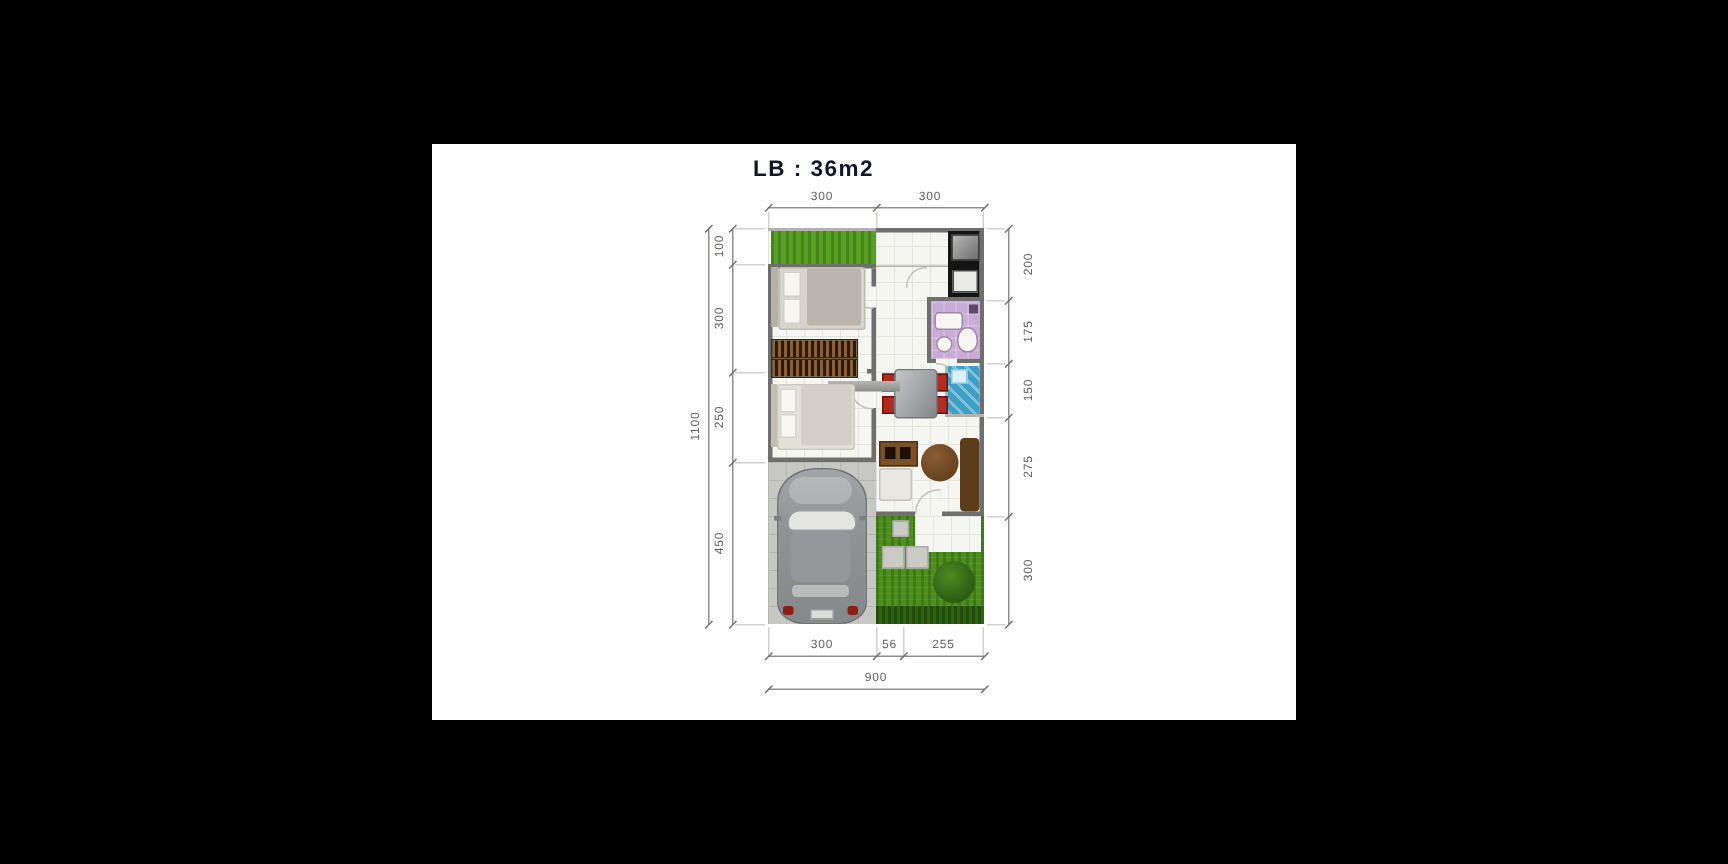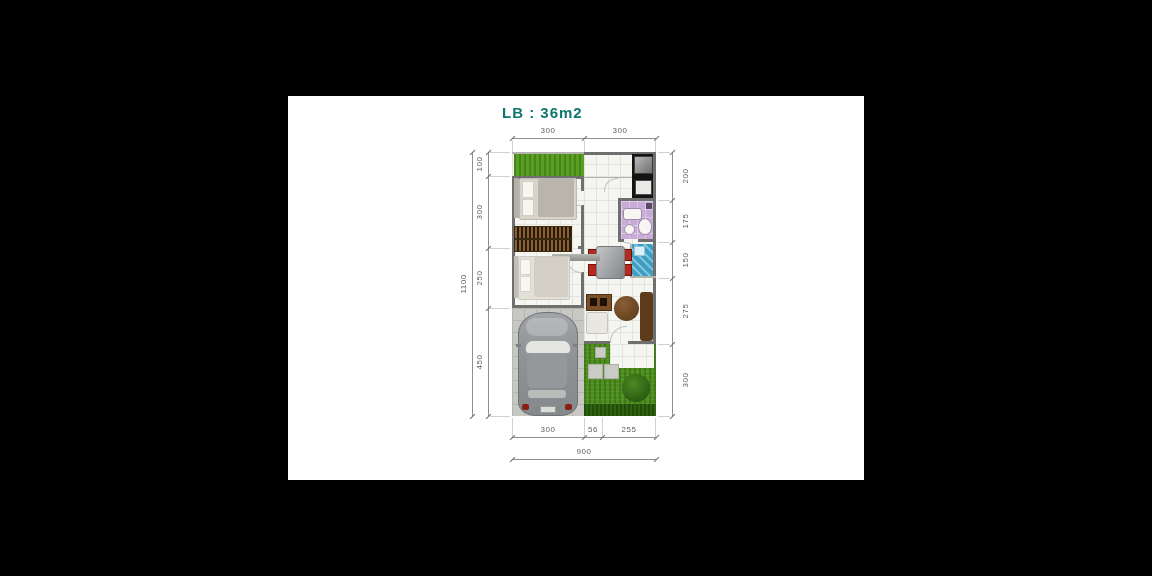--- a/index.html
+++ b/index.html
@@ -1,21 +1,21 @@
 <!DOCTYPE html>
 <html><head>
 <meta charset="utf-8">
 <style>
   html,body{margin:0;padding:0;background:#000;}
   body{width:1152px;height:576px;position:relative;overflow:hidden;
        font-family:"Liberation Sans", sans-serif;}
   .abs{position:absolute;}
   #sheet{left:288px;top:96px;width:576px;height:384px;background:#fff;}
   #title{left:214px;top:8px;width:160px;font-size:15px;font-weight:bold;
-         color:#0f766e;letter-spacing:1px;}
+         color:#0f172a;letter-spacing:1px;}
   
   .dl-h{height:1px;background:#8f8f8b;}
   .dl-v{width:1px;background:#8f8f8b;}
   .tick{width:7px;height:1px;background:#6f6f6b;transform:rotate(-45deg);}
   .ext-v{width:1px;background:#d2d2cc;}
   .ext-h{height:1px;background:#d2d2cc;}
   .dlabel{font-size:8px;color:#5f5f5c;text-align:center;letter-spacing:.5px;
           height:10px;line-height:10px;}
   .vlabel{transform:rotate(-90deg);transform-origin:center;}
   

